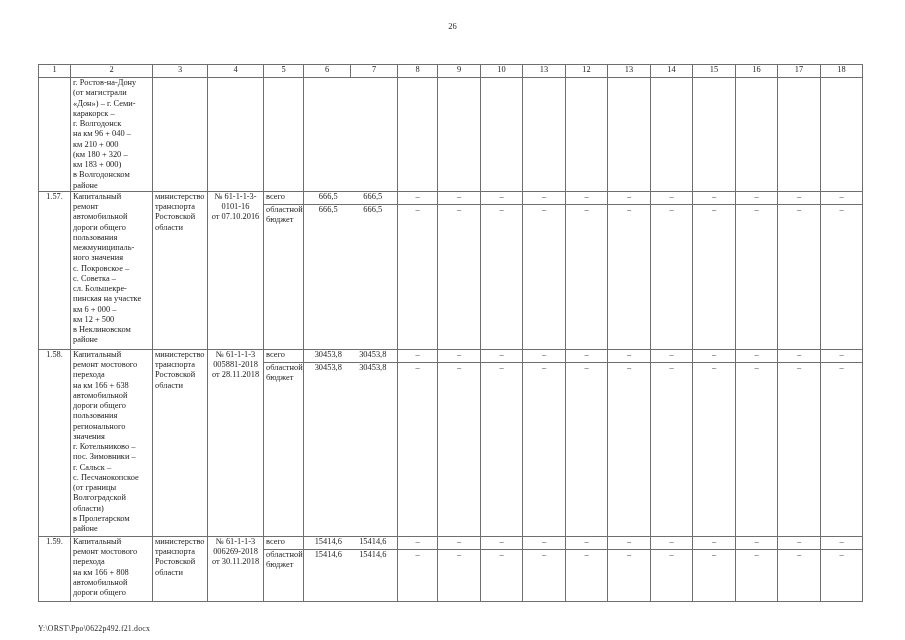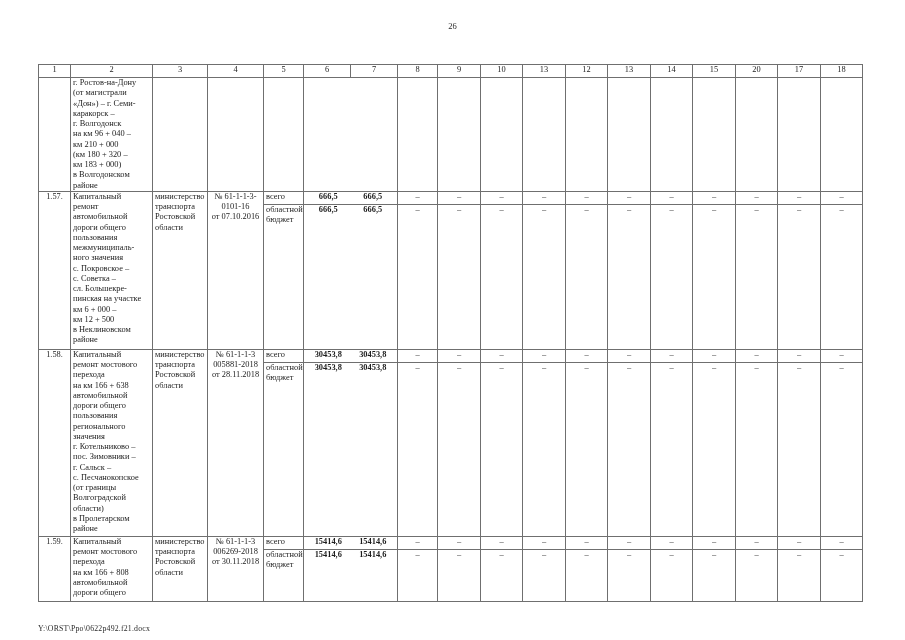--- a/index.html
+++ b/index.html
@@ -14,21 +14,21 @@
   table.doc td{border:1px solid #6f6f6f;vertical-align:top;padding:0 2px;
                font-size:8.4px;line-height:10.25px;overflow:hidden;}
   td.hd{text-align:center;font-size:8px;padding:1px 0;border-bottom:2px solid #3f3f3f;
         vertical-align:middle;line-height:9px;}
   td.desc{white-space:pre-line;text-align:left;padding-left:3px;}
   td.min{white-space:pre-line;text-align:left;padding-left:2px;}
   td.docn{white-space:pre-line;text-align:center;font-size:8.1px;padding:0 1px;}
   td.num{text-align:center;padding-left:2px;}
   td.lab{white-space:pre-line;text-align:left;padding-left:2px;}
   td.pair{padding:0;}
-  td.pair .pairwrap{display:flex;width:100%;font-weight:bold;}
+  td.pair .pairwrap{display:flex;width:100%;}
   td.pair .half{flex:1 1 50%;text-align:center;}
   td.d{text-align:center;}
   td.e{}
   tr.hrow{height:13px;}
   tr.cont{height:113px;}
   tr.ra{height:13px;}
   tr.rb57{height:145px;}
   tr.rb58{height:174px;}
   tr.rb59{height:52px;}
 </style>
@@ -70,21 +70,21 @@
       <td class="hd">6</td>
       <td class="hd">7</td>
       <td class="hd">8</td>
       <td class="hd">9</td>
       <td class="hd">10</td>
       <td class="hd">13</td>
       <td class="hd">12</td>
       <td class="hd">13</td>
       <td class="hd">14</td>
       <td class="hd">15</td>
-      <td class="hd">20</td>
+      <td class="hd">16</td>
       <td class="hd">17</td>
       <td class="hd">18</td>
     </tr>
 
     <tr class="cont">
       <td class="e"></td>
       <td class="desc">г. Ростов-на-Дону
 (от магистрали
 «Дон») – г. Семи-
 каракорск –

